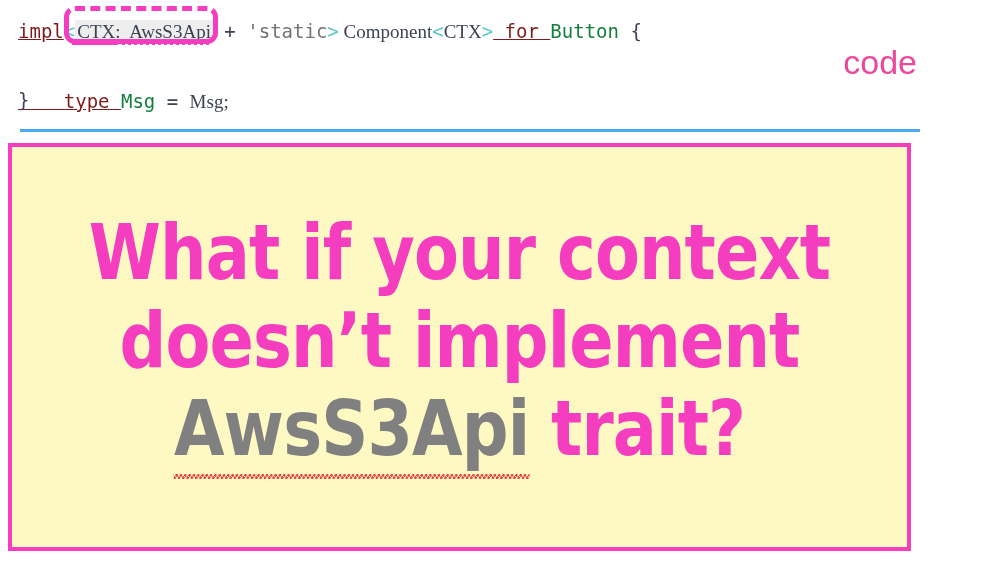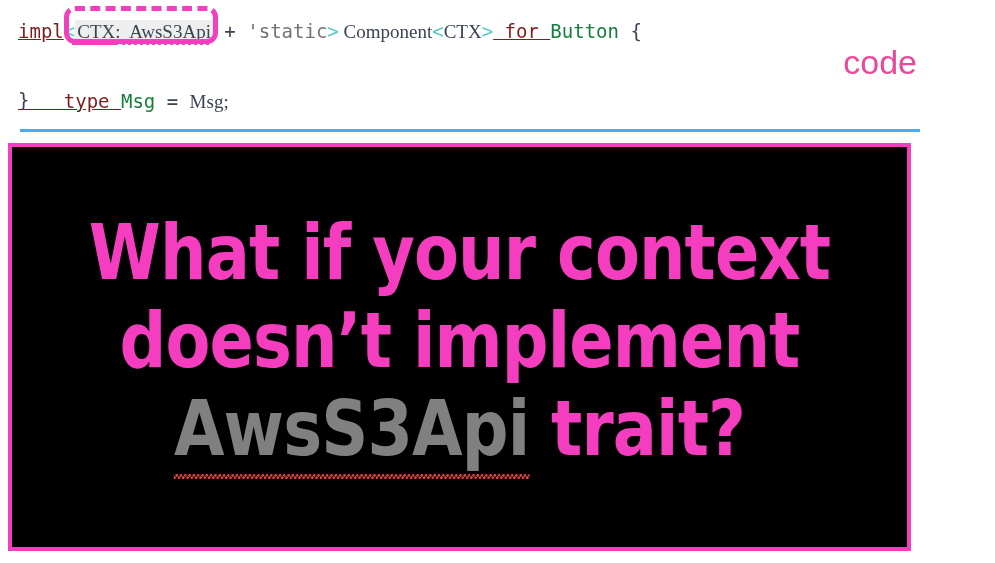--- a/index.html
+++ b/index.html
@@ -109,21 +109,21 @@
 
   
   #slide-box {
     position: absolute;
     left: 8px;
     top: 143px;
     width: 903px;
     height: 408px;
     border: 4px solid #f53dc0;
     box-sizing: border-box;
-    background: #000000;
+    background: #fef9c3;
   }
 
   #headline {
     position: absolute;
     left: 0;
     right: 0;
     top: 62px;
     text-align: center;
     font-family: "DejaVu Sans", "Liberation Sans", sans-serif;
     font-weight: bold;

